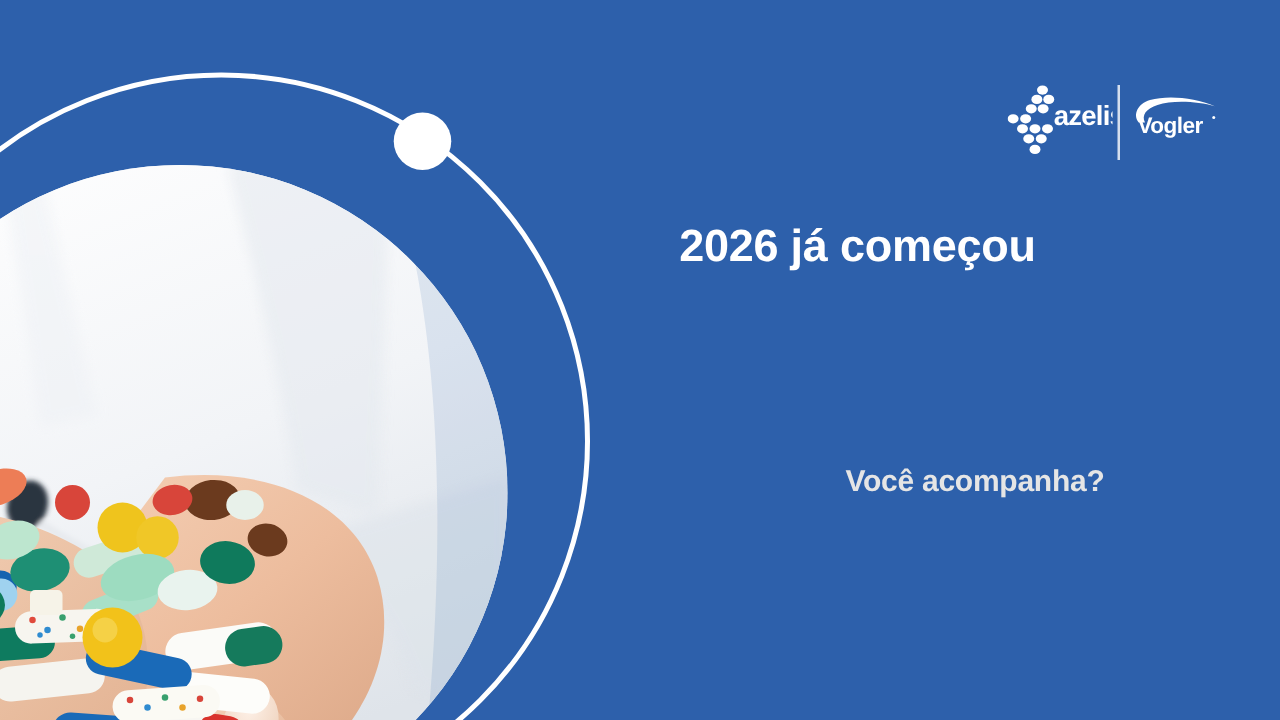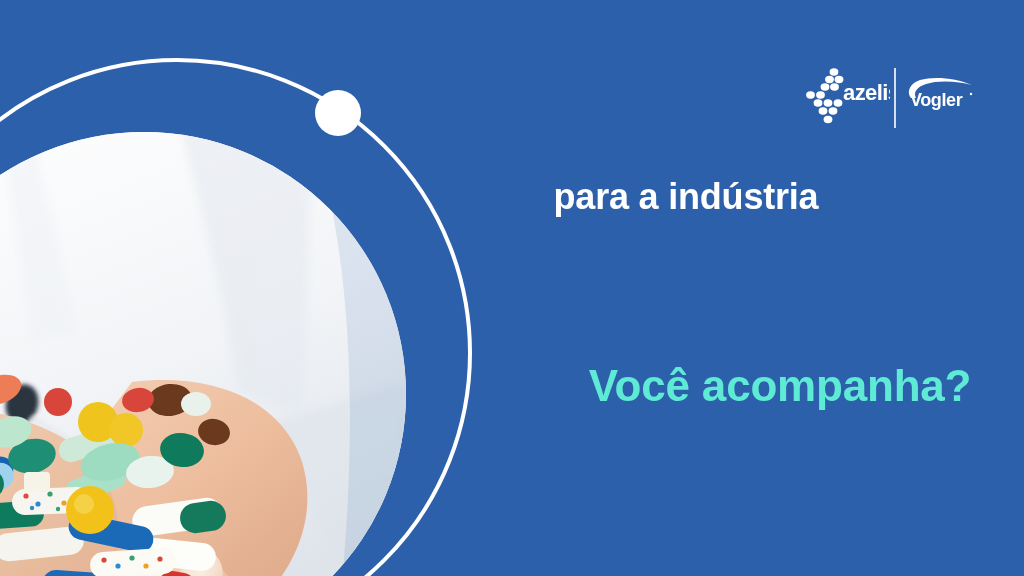--- a/index.html
+++ b/index.html
@@ -94,22 +94,22 @@
     letter-spacing: -0.2px;
   }
   .headline .line { display: block; white-space: nowrap; }
 
   .subline {
     position: absolute;
     left: 566px;
     top: 360px;
     width: 428px;
     text-align: center;
-    color: #5eead4;
-    font-size: 44px;
+    color: #e5e5e5;
+    font-size: 24px;
     font-weight: bold;
     line-height: 52px;
     letter-spacing: -0.2px;
     white-space: nowrap;
   }
 </style>
 </head>
 <body>
 
 <div class="stage">
@@ -272,18 +272,18 @@
     <div class="logo-divider"></div>
 
     <svg class="logo-vogler" viewBox="0 0 74 40">
       <path d="M7 22 C2 16 6 7 16 4 C30 0 52 2 68 9 C54 5 34 4 22 8 C13 11 9 16 12 22 Z" fill="#ffffff"></path>
       <text x="6" y="30" font-family="'Liberation Sans', sans-serif" font-size="18" font-weight="bold" fill="#ffffff" letter-spacing="-0.4">Vogler</text>
       <circle cx="67" cy="18" r="1.2" fill="#ffffff"></circle>
     </svg>
   </div>
 
   <div class="headline">
-    <span class="line">para a indústria</span>
+    <span class="line">2026 já começou</span>
   </div>
 
   <div class="subline">Você acompanha?</div>
 
 </div>
 
 </body></html>

